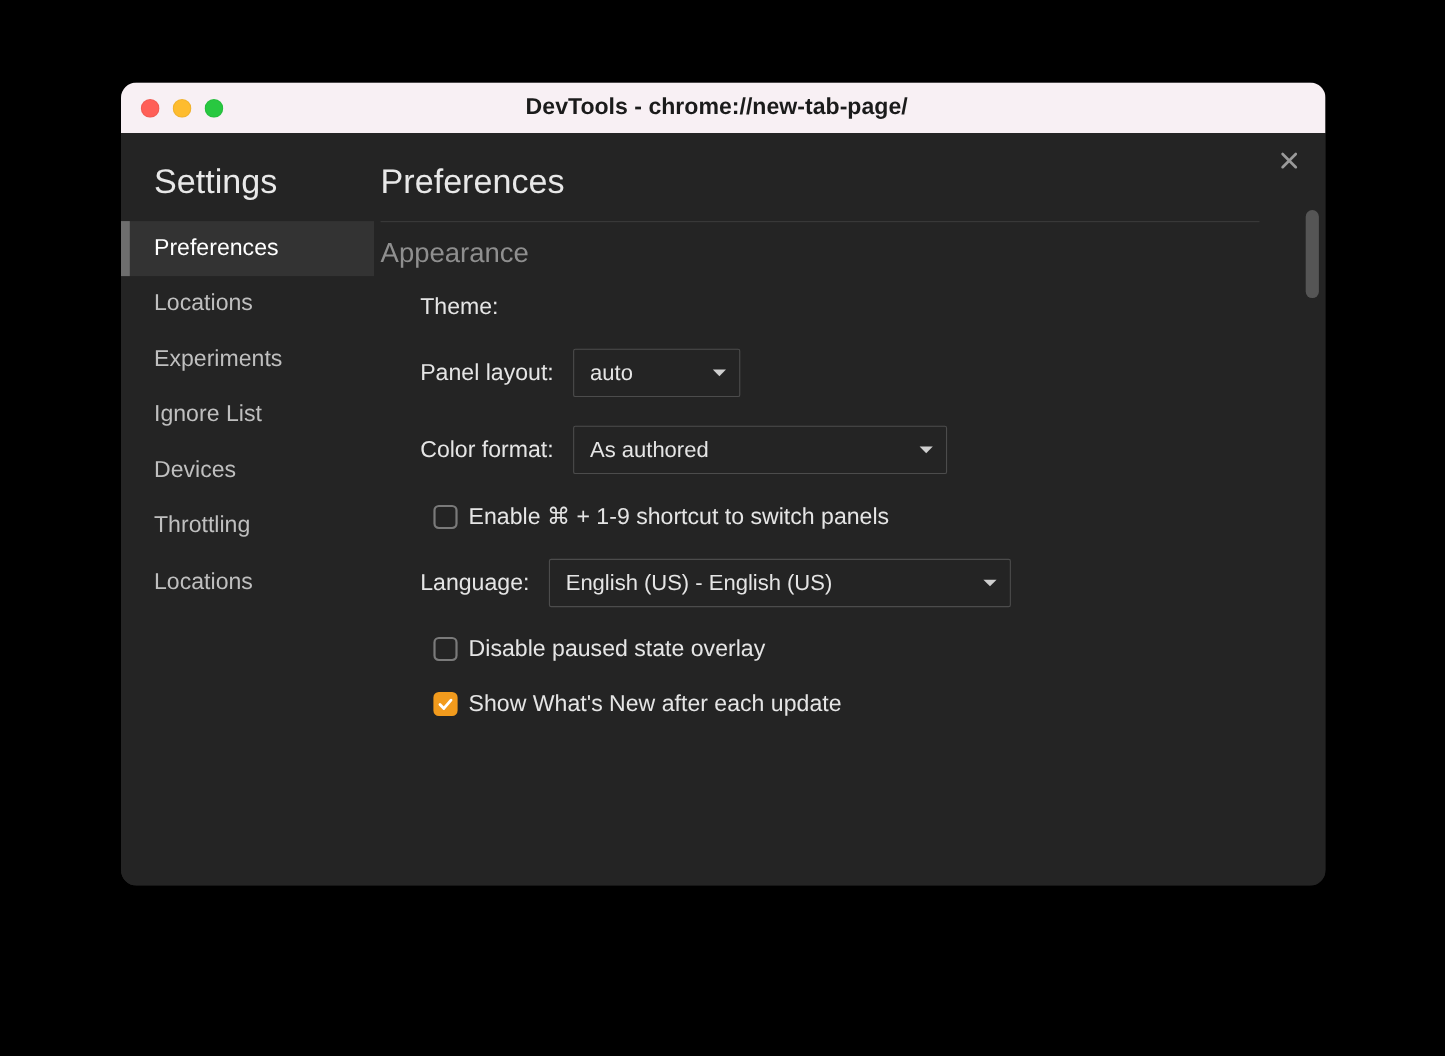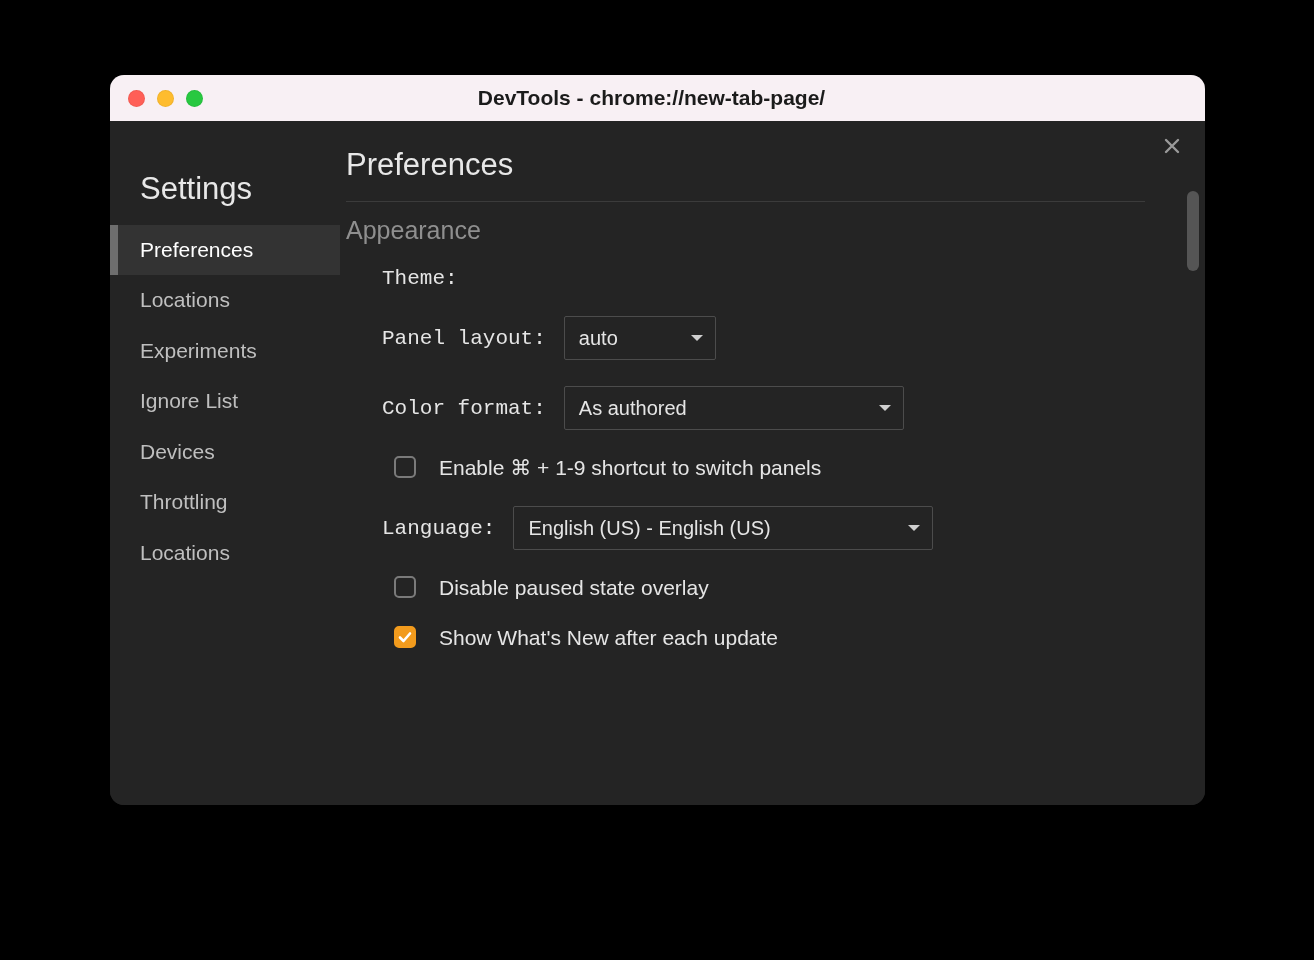--- a/index.html
+++ b/index.html
@@ -64,21 +64,20 @@
     width: 22px; height: 22px;
     color: #9a9a9a;
     cursor: pointer;
     display: flex; align-items: center; justify-content: center;
   }
   .close-x svg { width: 16px; height: 16px; }
   .sidebar {
     width: 230px;
     flex: 0 0 auto;
     padding-top: 26px;
-    margin-top: 24px;
   }
   .sidebar h1 {
     color: #e8e8e8;
     font-size: 31px;
     font-weight: 400;
     padding: 0 0 18px 30px;
   }
   .nav-item {
     padding: 10px 0 10px 30px;
     font-size: 21px;
@@ -125,21 +124,20 @@
   .row {
     display: flex;
     align-items: center;
     margin-bottom: 26px;
   }
   .row-label {
     color: #e5e5e5;
     font-size: 21px;
     margin-right: 18px;
     white-space: nowrap;
-    font-family: Liberation Mono, monospace;
   }
   .select {
     border: 1px solid #4c4c4c;
     background: #242424;
     color: #e5e5e5;
     font-size: 20px;
     height: 44px;
     display: flex;
     align-items: center;
     padding: 0 44px 0 14px;
@@ -157,24 +155,23 @@
     border-right: 6px solid transparent;
     border-top: 6px solid #cfcfcf;
   }
   .w-theme { width: 240px; }
   .w-panel { width: 152px; }
   .w-color { width: 340px; }
   .w-lang  { width: 420px; }
 
   .check-row {
     display: flex;
-    align-items: flex-start;
+    align-items: center;
     margin-bottom: 26px;
     padding-left: 12px;
-    gap: 13px;
   }
   .checkbox {
     width: 22px; height: 22px;
     border-radius: 5px;
     border: 2px solid #7a7a7a;
     margin-right: 10px;
     flex: 0 0 auto;
     display: flex; align-items: center; justify-content: center;
     cursor: pointer;
   }

